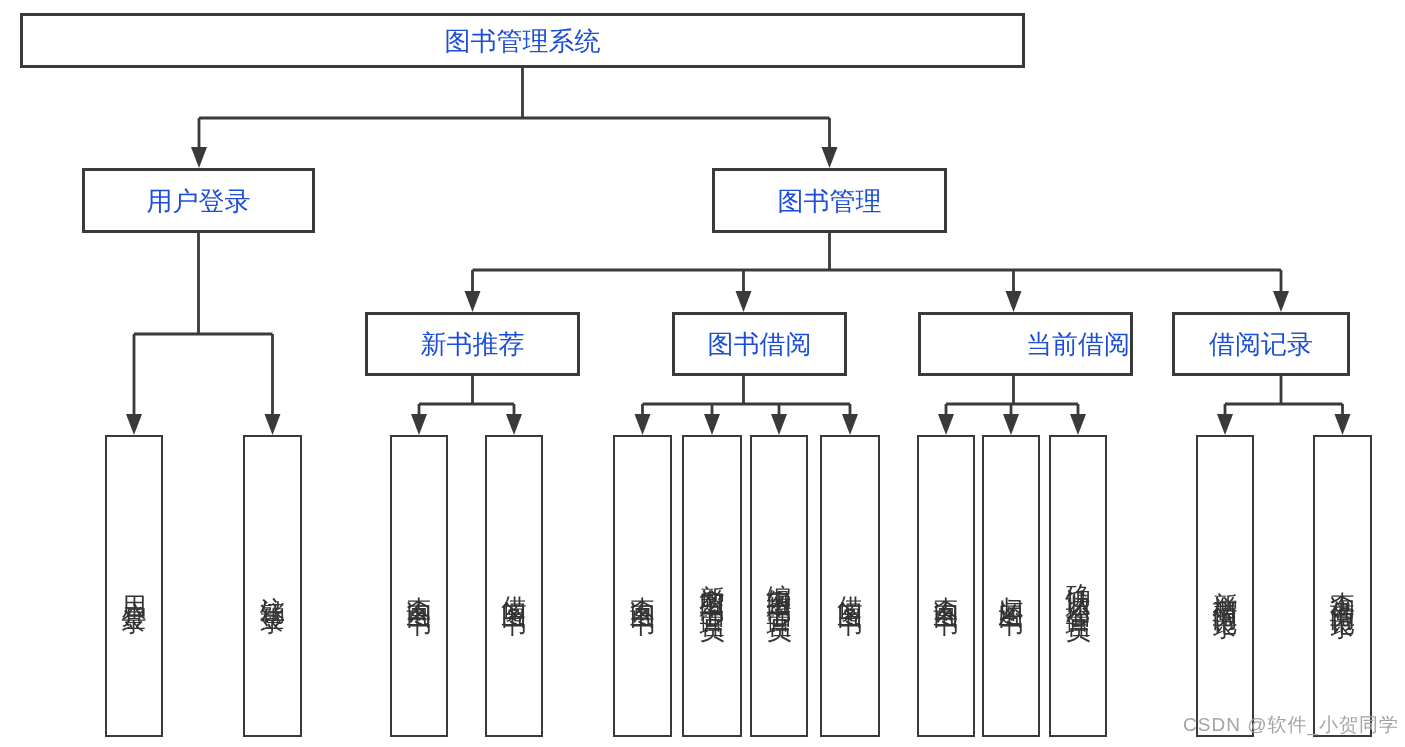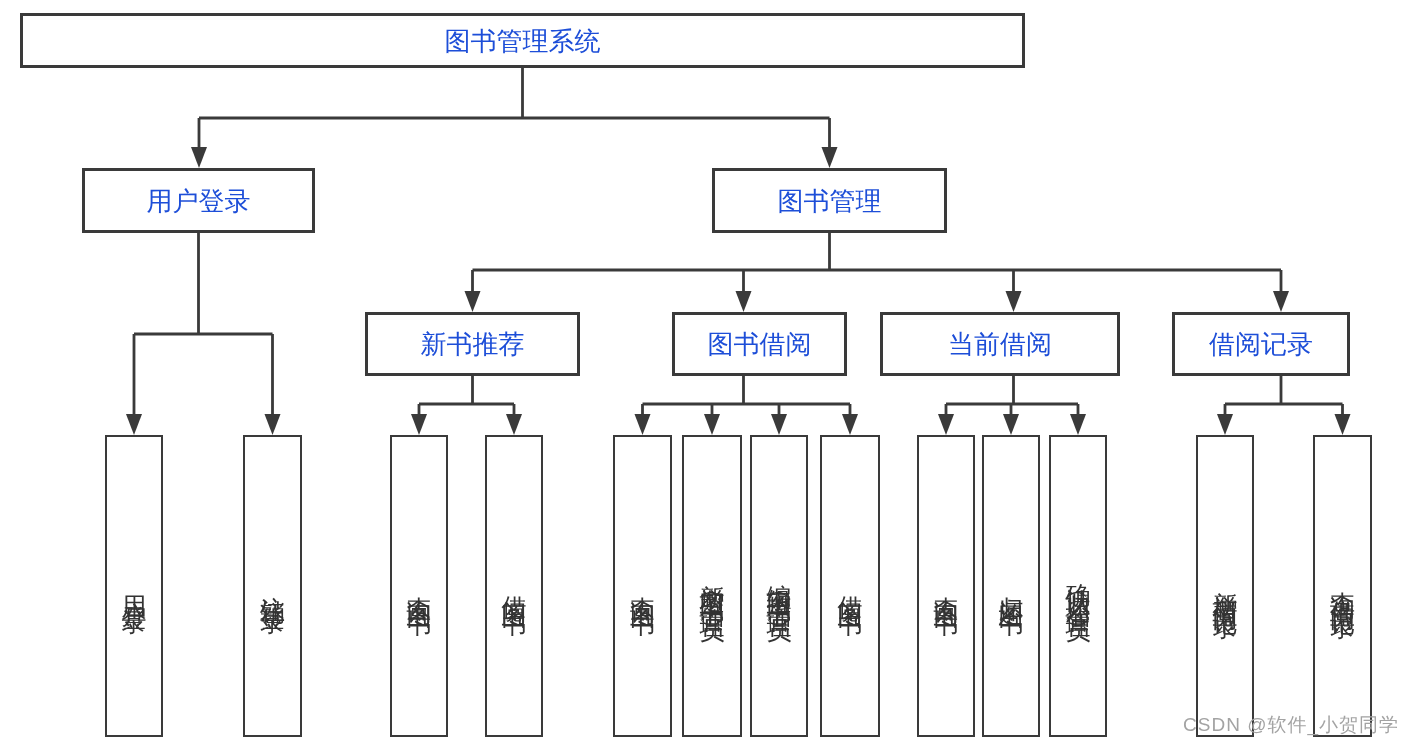--- a/index.html
+++ b/index.html
@@ -31,21 +31,21 @@
     color: #1d4ed8;
     line-height: 1;
     white-space: nowrap;
   }
   .root-box   { left: 20px;  top: 13px;  width: 1005px; height: 55px; }
   .l2-a       { left: 82px;  top: 168px; width: 233px;  height: 65px; }
   .l2-b       { left: 712px; top: 168px; width: 235px;  height: 65px; }
   .l3         { top: 312px; height: 64px; }
   .l3-a { left: 365px;  width: 215px; }
   .l3-b { left: 664px;  width: 175px; margin-left: 8px; }
-  .l3-c { left: 880px;  width: 240px; }
+  .l3-c { left: 918px;  width: 215px; justify-content: flex-end; }
   .l3-d { left: 1172px; width: 178px; }
   .leaf {
     position: absolute;
     top: 435px;
     height: 302px;
     box-sizing: border-box;
     background: #ffffff;
     border: 2.5px solid #3a3a3a;
     display: flex;
     align-items: center;

